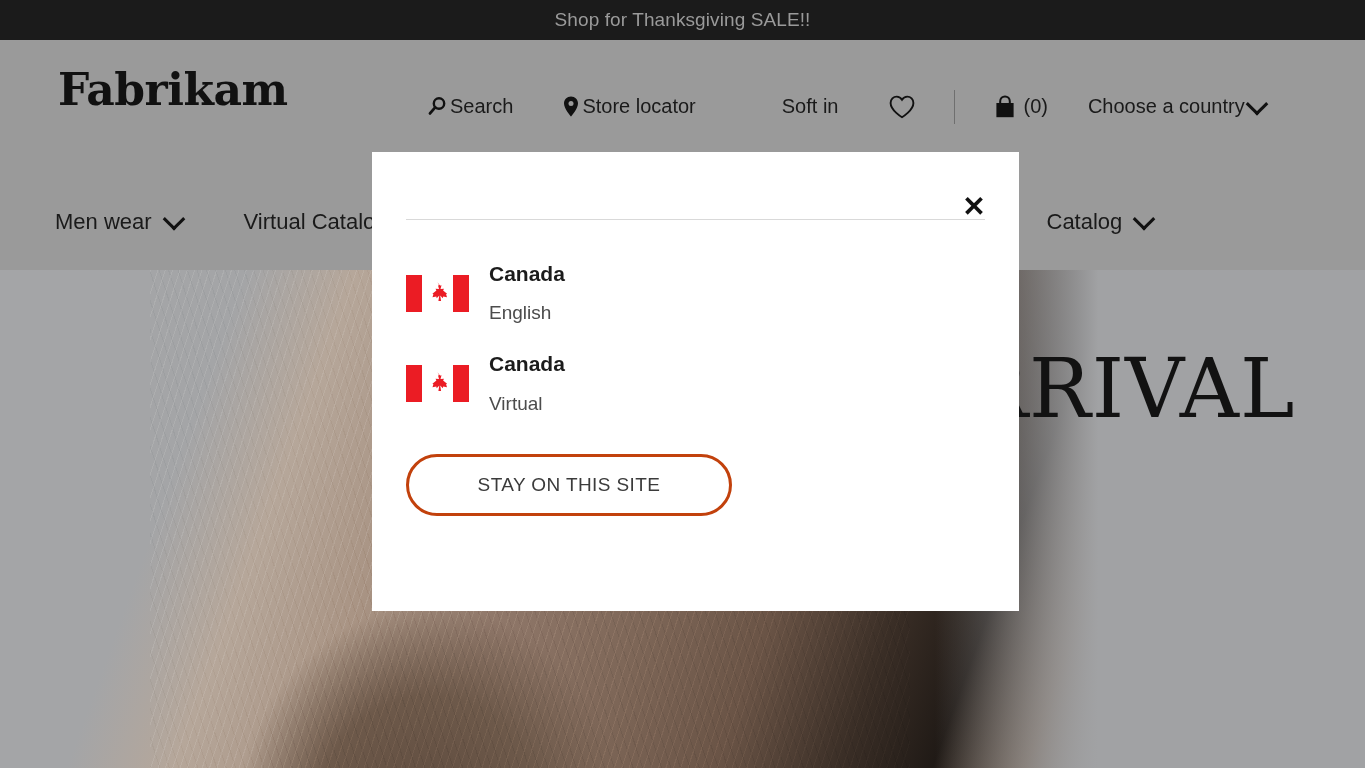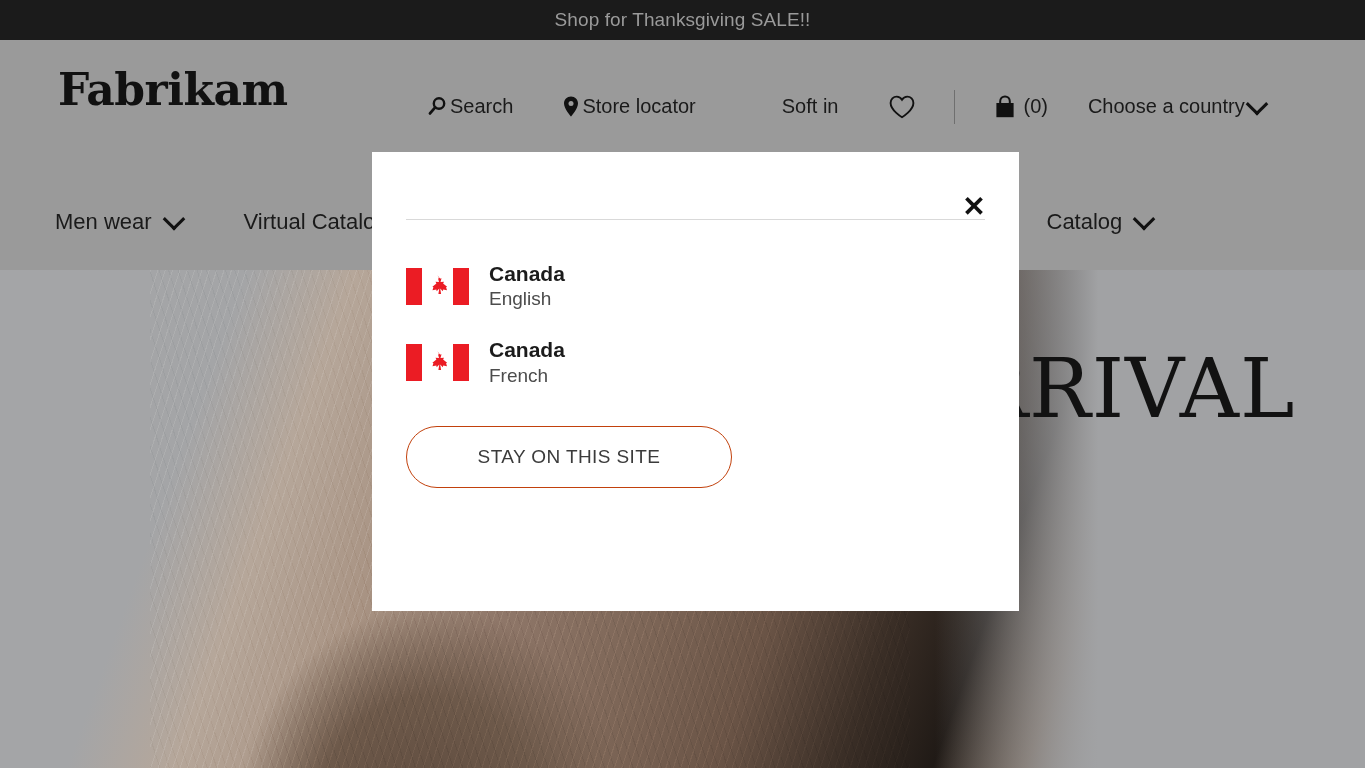--- a/index.html
+++ b/index.html
@@ -267,28 +267,28 @@
   }
   .site-text { line-height: 1.26; }
   .site-country {
     font-size: 21px;
     font-weight: bold;
     color: #1b1b1b;
   }
   .site-lang {
     font-size: 19px;
     color: #4c4c4c;
-    margin-top: 0;
+    margin-top: 14px;
   }
 
   .stay-btn {
     margin: 12px 0 0 34px;
     width: 326px;
     height: 62px;
-    border: 1px solid #c2410c;
+    border: 3px solid #c2410c;
     border-radius: 31px;
     background: #fff;
     color: #3b3b3b;
     font-size: 19px;
     letter-spacing: .4px;
     cursor: pointer;
     font-family: "Liberation Sans", sans-serif;
   }
 </style>
 </head>
@@ -416,21 +416,21 @@
 
       <div class="site-item">
         <svg class="flag" viewBox="0 0 63 37">
           <rect x="0" y="0" width="63" height="37" fill="#ffffff"></rect>
           <rect x="0" y="0" width="16" height="37" fill="#eb1c24"></rect>
           <rect x="47" y="0" width="16" height="37" fill="#eb1c24"></rect>
           <path fill="#eb1c24" d="M31.5 7.2l1.9 3.6 2.1-.6-1 3.9 3.5-.4-.9 1.9 4 3.1-1 .5.9 3.1-3.8-.7-.4 1.7-2.6-2.8.9 5.6h-1.4l-1.3 0 .9-5.6-2.6 2.8-.4-1.7-3.8.7.9-3.1-1-.5 4-3.1-.9-1.9 3.5.4-1-3.9 2.1.6z"></path>
         </svg>
         <div class="site-text">
           <div class="site-country">Canada</div>
-          <div class="site-lang">French</div>
+          <div class="site-lang">Virtual</div>
         </div>
       </div>
     </div>
 
     <button class="stay-btn">STAY ON THIS SITE</button>
   </div>
 
 </div>
 
 </body></html>

